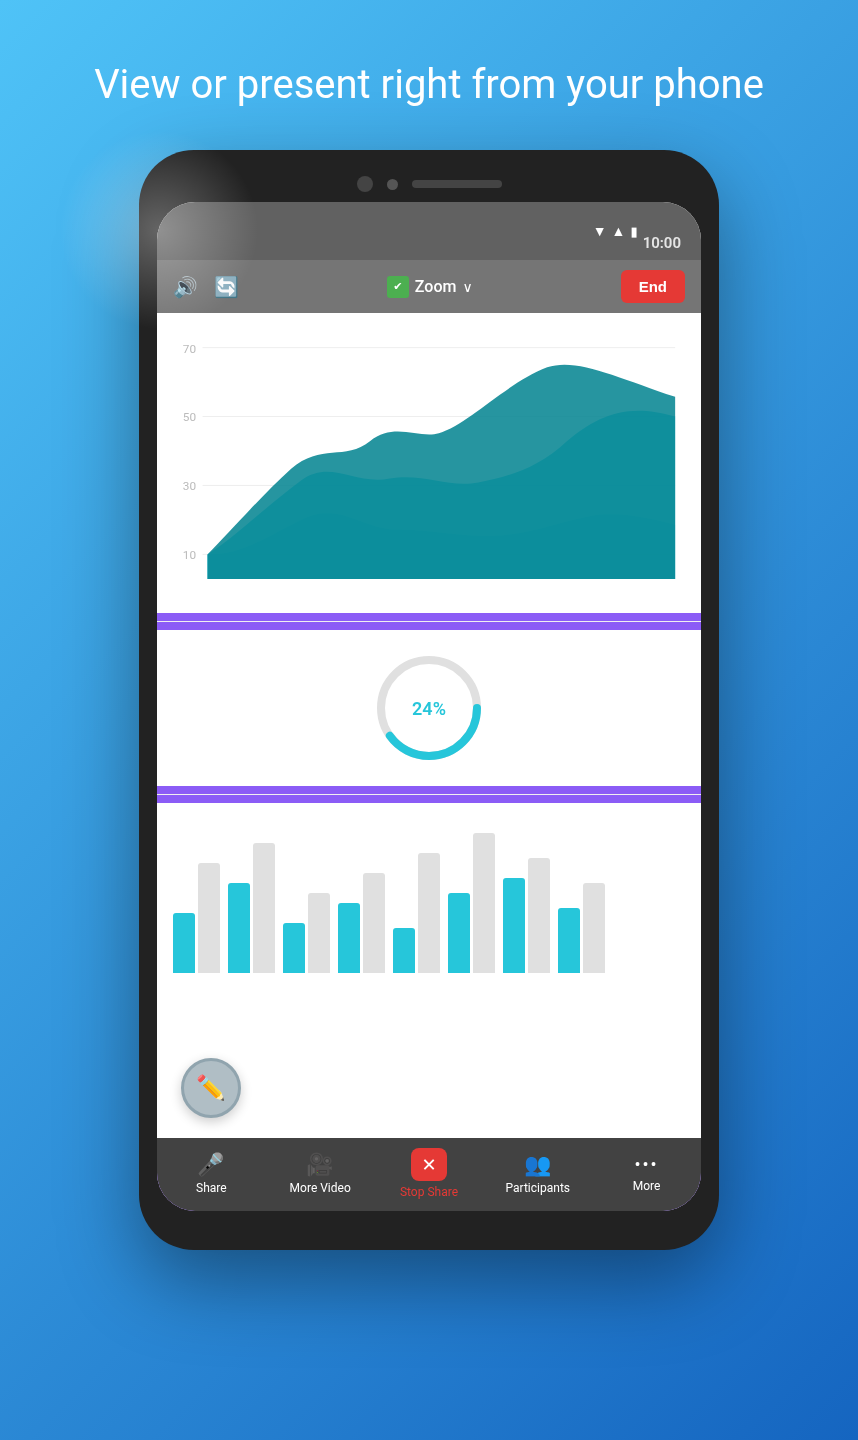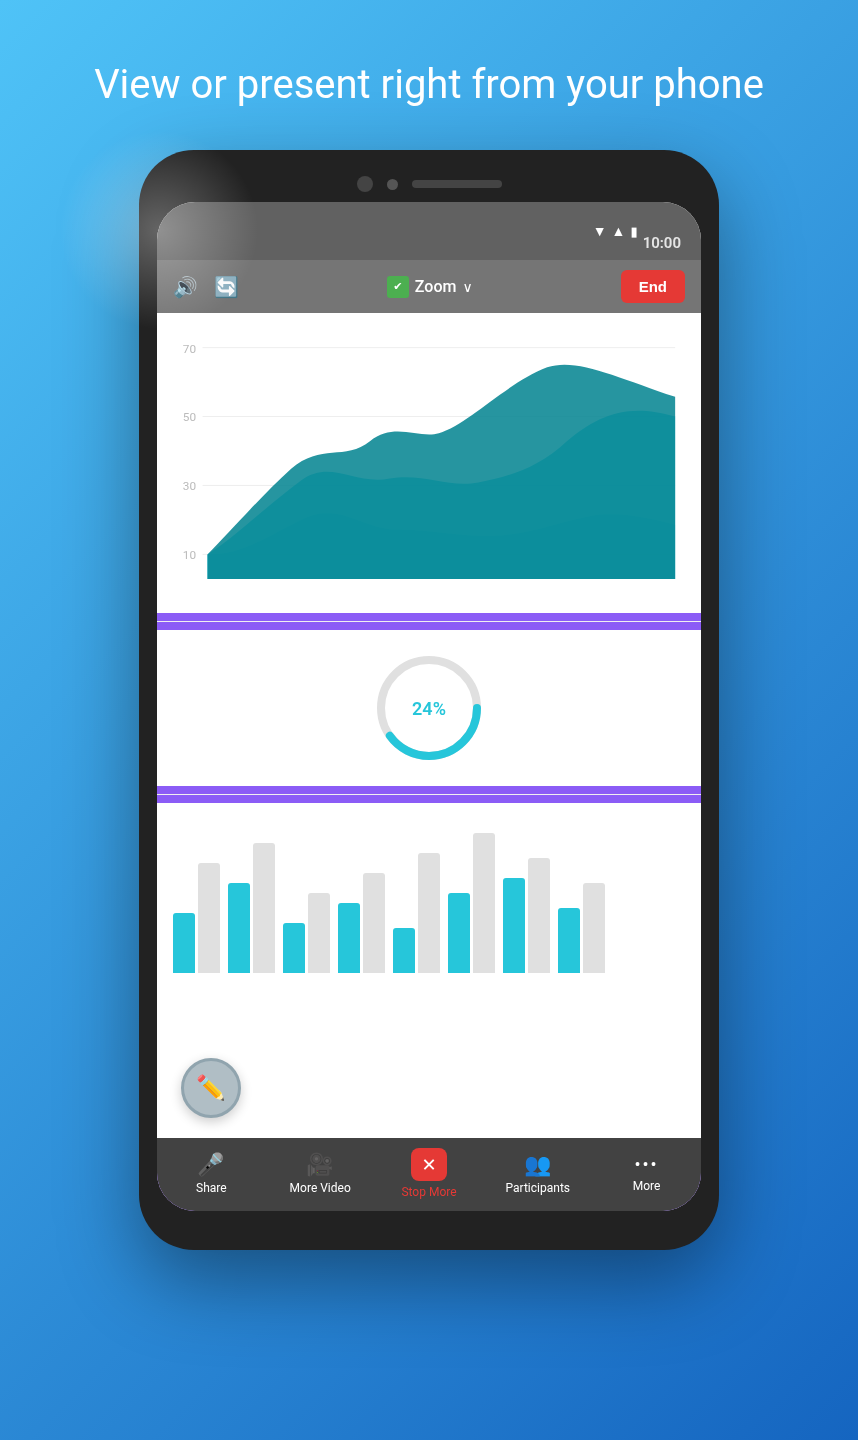--- a/index.html
+++ b/index.html
@@ -463,21 +463,21 @@
 
         <div class="nav-item">
           <span class="nav-icon">🎥</span>
           <span class="nav-label">More Video</span>
         </div>
 
         <div class="nav-item nav-stop-share">
           <div class="nav-icon-wrap">
             <span class="nav-icon">✕</span>
           </div>
-          <span class="nav-label">Stop More</span>
+          <span class="nav-label">Stop Share</span>
         </div>
 
         <div class="nav-item">
           <span class="nav-icon">👥</span>
           <span class="nav-label">Participants</span>
         </div>
 
         <div class="nav-item">
           <span class="nav-icon" style="letter-spacing:2px; font-size:18px; font-style:normal;">•••</span>
           <span class="nav-label">More</span>

